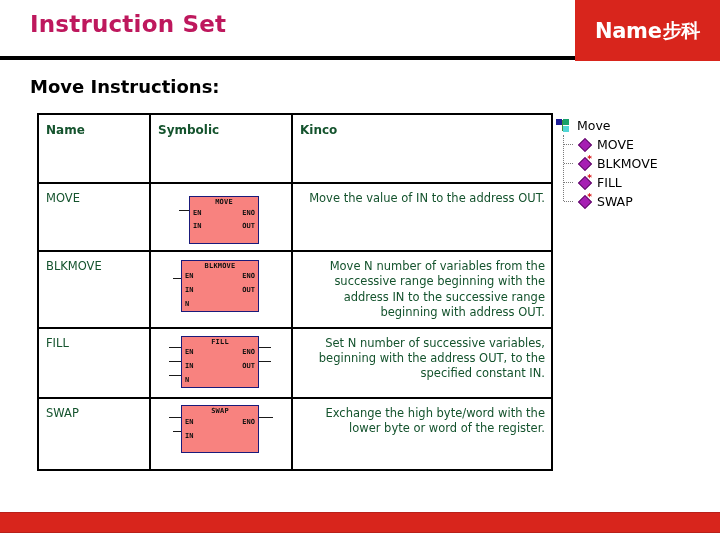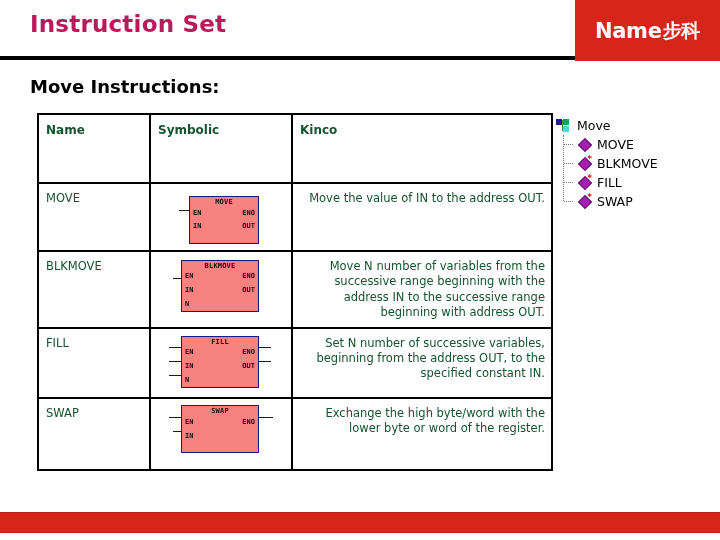--- a/index.html
+++ b/index.html
@@ -356,21 +356,21 @@
         </div>
         <div class="wire" style="left:18px; top:18px; width:12px;"></div>
         <div class="wire" style="left:18px; top:32px; width:12px;"></div>
         <div class="wire" style="left:18px; top:46px; width:12px;"></div>
         <div class="wire" style="left:108px; top:18px; width:12px;"></div>
         <div class="wire" style="left:108px; top:32px; width:12px;"></div>
       </div>
     </td>
     <td>
       <div class="cell-pad">
-            <span class="note-text">Set N number of successive variables, beginning from the address OUT, to the specified constant IN.</span>
+            <span class="note-text">Set N number of successive variables, beginning with the address OUT, to the specified constant IN.</span>
           </div>
     </td>
   </tr>
 
   <tr class="row-swap">
     <td>
       <div class="cell-pad">SWAP</div>
     </td>
     <td>
       <div class="sym-wrap">

